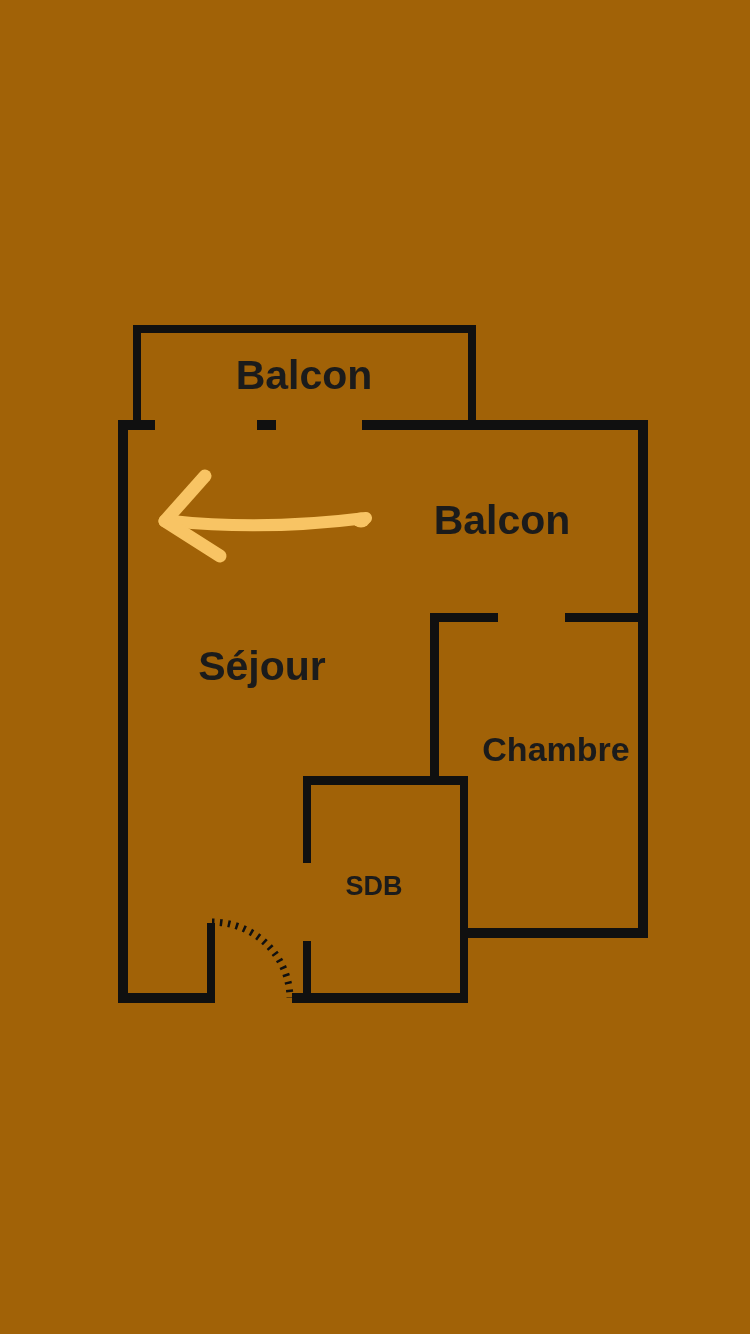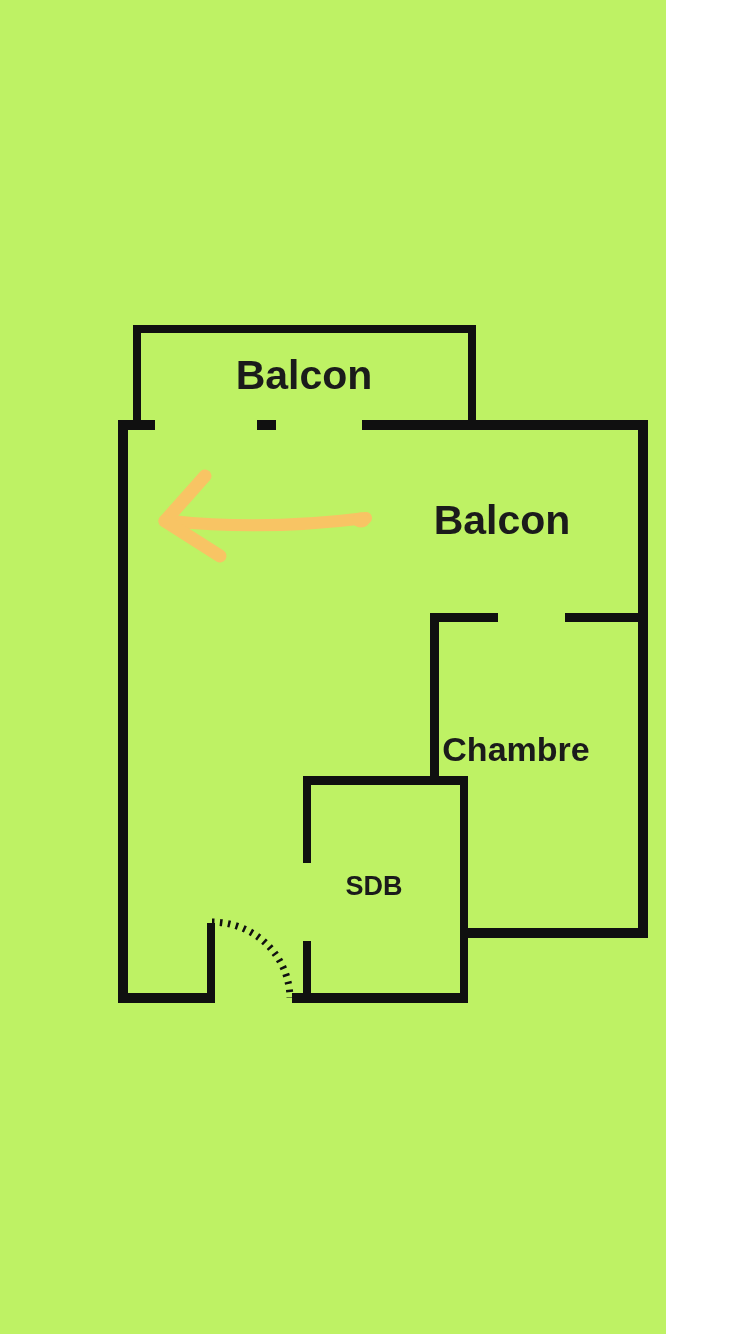--- a/index.html
+++ b/index.html
@@ -7,23 +7,23 @@
     background: #ffffff;
     font-family: "Liberation Sans", sans-serif;
   }
   :root {
     --wall: #101010;
     --text: #1b1b1b;
     --arrow: #F8C464;
   }
   .canvas {
     position: relative;
-    width: 666px;
+    width: 750px;
     height: 1334px;
-    background: #bef264;
+    background: #a16207;
     overflow: hidden;
   }
   .wall {
     position: absolute;
     background: var(--wall);
   }
   .overlay-svg {
     position: absolute;
     left: 0; top: 0;
     width: 750px; height: 1334px;
@@ -34,21 +34,21 @@
     transform: translate(-50%, -50%);
     font-weight: 700;
     color: var(--text);
     white-space: nowrap;
     letter-spacing: 0px;
     line-height: 1;
   }
   .lbl-balcon  { left: 304px; top: 375px; font-size: 41px; }
   .lbl-cuisine { left: 502px; top: 520px; font-size: 41px; }
   .lbl-sejour  { left: 262px; top: 666px; font-size: 41px; }
-  .lbl-chambre { left: 516px; top: 749px; font-size: 34px; }
+  .lbl-chambre { left: 556px; top: 749px; font-size: 34px; }
   .lbl-sdb     { left: 374px; top: 886px; font-size: 27px; }
 
   
   .w-balcony-top   { left: 133px; top: 325px; width: 343px; height: 8px; }
   .w-balcony-left  { left: 133px; top: 325px; width: 8px;  height: 104px; }
   .w-balcony-right { left: 468px; top: 325px; width: 8px;  height: 104px; }
 
   
   .w-top-a   { left: 118px; top: 420px; width: 37px;  height: 10px; }
   .w-top-b   { left: 257px; top: 420px; width: 19px;  height: 10px; }
@@ -109,16 +109,17 @@
     <g stroke="var(--arrow)" fill="none" stroke-linecap="round">
       <path d="M 366 518 Q 262 531 172 521" stroke-width="12"></path>
       <ellipse cx="361" cy="520" rx="9" ry="7.5" fill="var(--arrow)" stroke="none"></ellipse>
       <path d="M 165 521 L 205 476" stroke-width="13"></path>
       <path d="M 165 521 L 220 556" stroke-width="13"></path>
     </g>
   </svg>
 
   <div class="room-label lbl-balcon">Balcon</div>
   <div class="room-label lbl-cuisine">Balcon</div>
+  <div class="room-label lbl-sejour">Séjour</div>
   <div class="room-label lbl-chambre">Chambre</div>
   <div class="room-label lbl-sdb">SDB</div>
 
 </div>
 
 </body></html>

